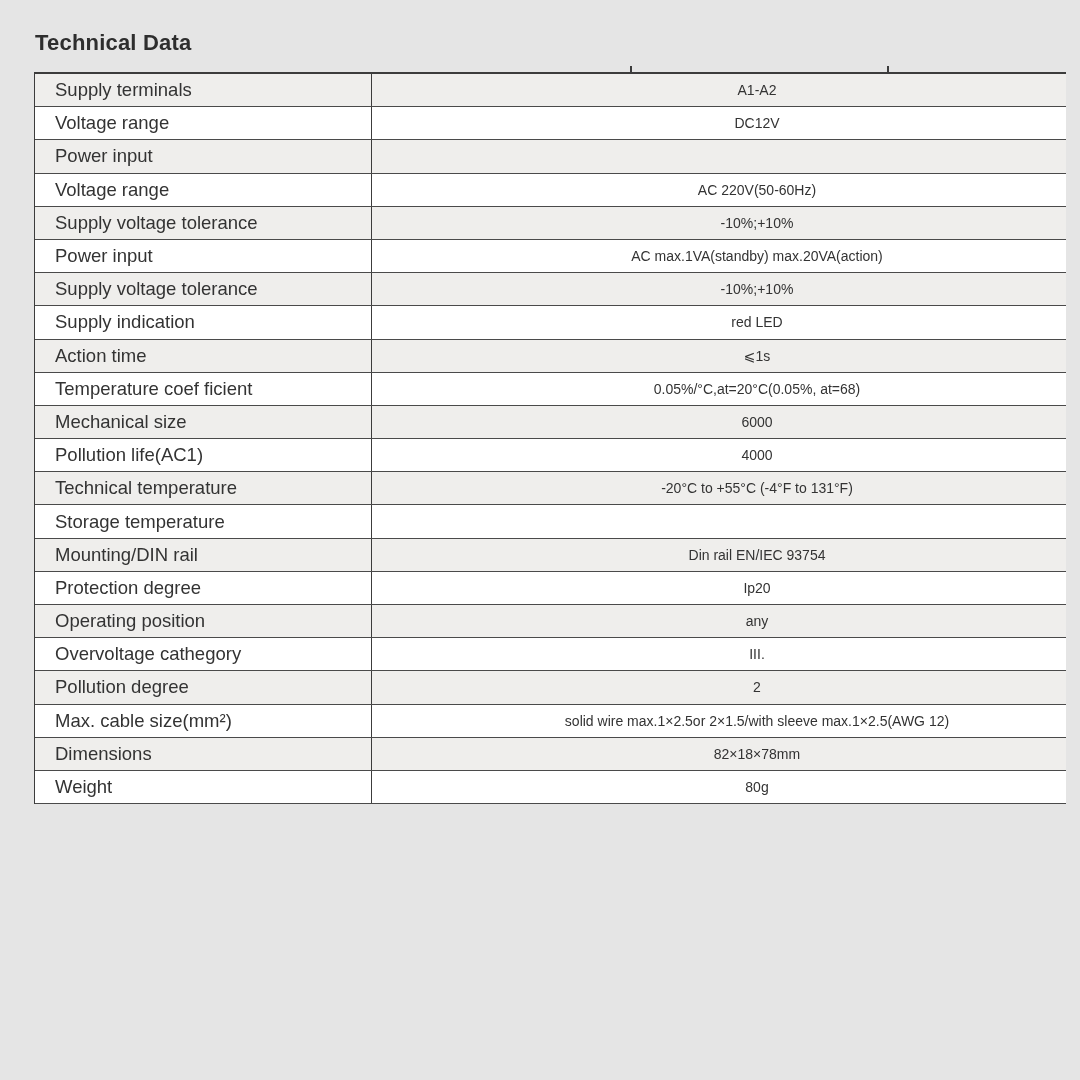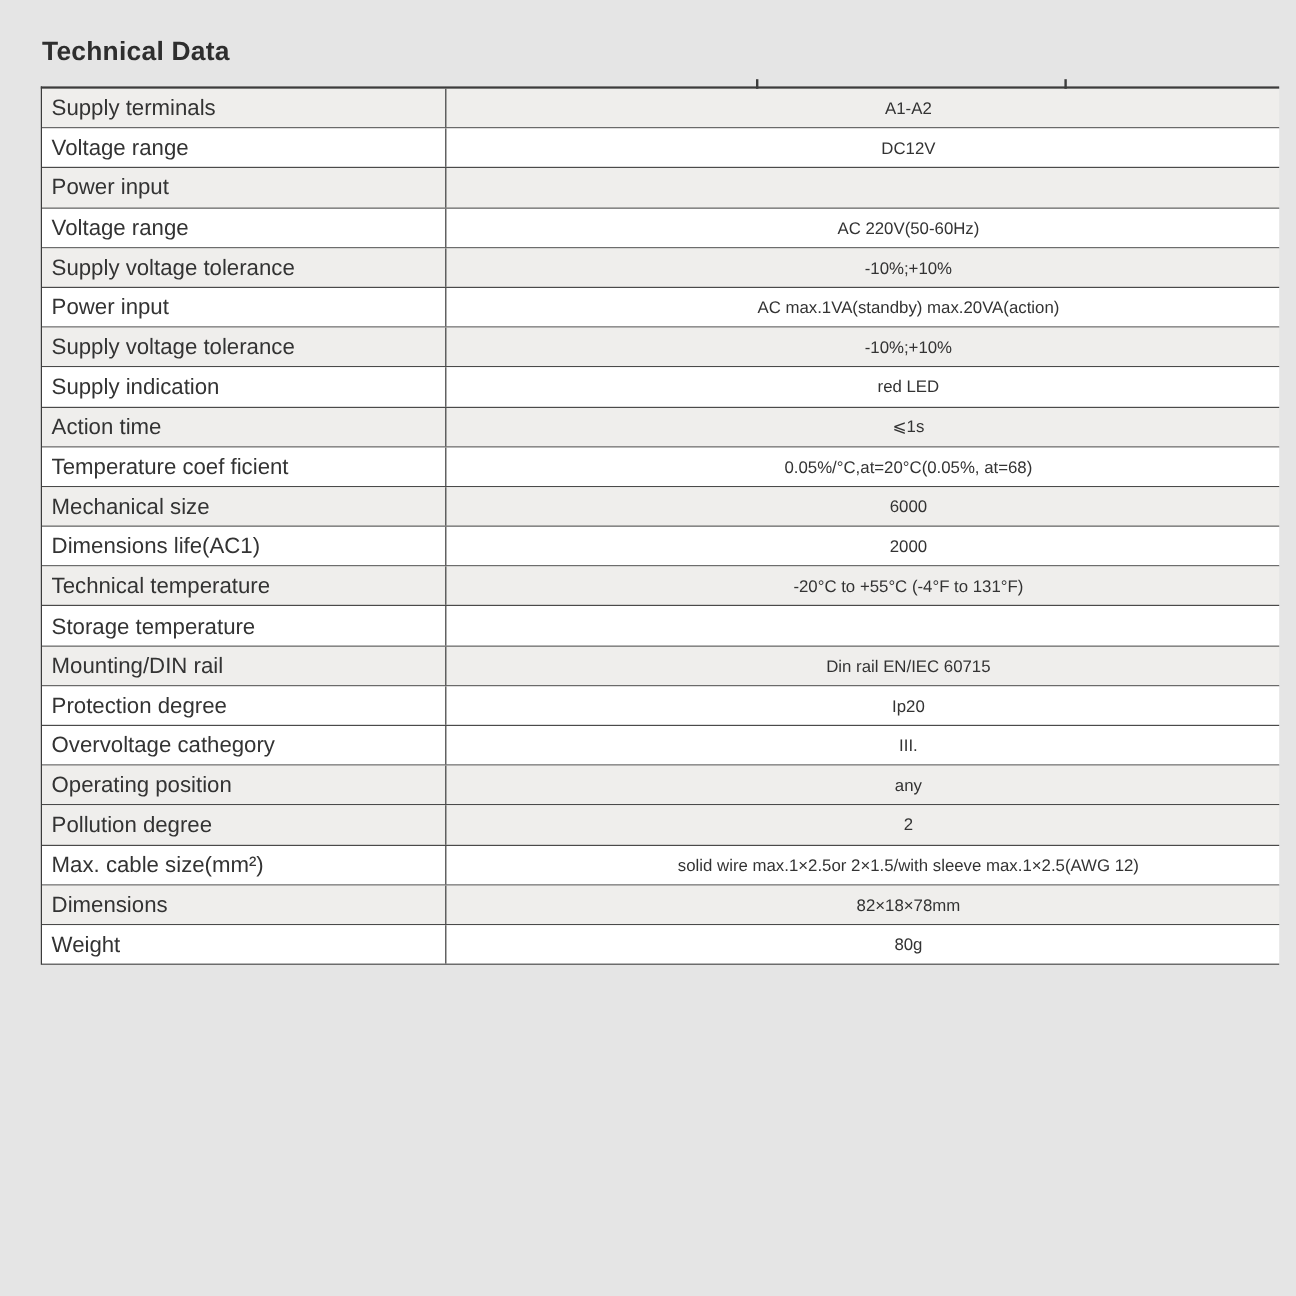--- a/index.html
+++ b/index.html
@@ -24,21 +24,21 @@
   .tick-2 { left:852px; }
   .row {
     display:flex; align-items:stretch;
     height:33.2px; box-sizing:border-box;
     border-bottom:1.5px solid #4a4a4a;
     background:#ffffff;
   }
   .row.shaded { background:var(--row-shade,#efeeec); }
   .cell { display:flex; align-items:center; min-width:0; }
   .cell.label {
-    width:337px; box-sizing:border-box; padding-left:8px;
+    width:337px; box-sizing:border-box; padding-left:20px;
     border-right:1.5px solid #3c3c3c;
     font-size:18.5px; color:#333333;
   }
   .cell.value {
     flex:1; justify-content:center; padding-left:76px;
     font-size:14px; color:#333333; white-space:pre;
   }
 </style>
 </head>
 <body>
@@ -98,51 +98,51 @@
     <div class="cell label">Temperature coef ficient</div>
     <div class="cell value">0.05%/°C,at=20°C(0.05%, at=68)</div>
   </div>
 
   <div class="row shaded">
     <div class="cell label">Mechanical size</div>
     <div class="cell value">6000</div>
   </div>
 
   <div class="row">
-    <div class="cell label">Dimensions life(AC1)</div>
-    <div class="cell value">2000</div>
+    <div class="cell label">Pollution life(AC1)</div>
+    <div class="cell value">4000</div>
   </div>
 
   <div class="row shaded">
     <div class="cell label">Technical temperature</div>
     <div class="cell value">-20°C to +55°C (-4°F to 131°F)</div>
   </div>
 
   <div class="row">
     <div class="cell label">Storage temperature</div>
   </div>
 
   <div class="row shaded">
     <div class="cell label">Mounting/DIN rail</div>
-    <div class="cell value">Din rail EN/IEC 60715</div>
+    <div class="cell value">Din rail EN/IEC 93754</div>
   </div>
 
   <div class="row">
     <div class="cell label">Protection degree</div>
     <div class="cell value">Ip20</div>
   </div>
 
+  <div class="row shaded">
+    <div class="cell label">Operating position</div>
+    <div class="cell value">any</div>
+  </div>
+
   <div class="row">
     <div class="cell label">Overvoltage cathegory</div>
     <div class="cell value">III.</div>
-  </div>
-
-  <div class="row shaded">
-    <div class="cell label">Operating position</div>
-    <div class="cell value">any</div>
   </div>
 
   <div class="row shaded">
     <div class="cell label">Pollution degree</div>
     <div class="cell value">2</div>
   </div>
 
   <div class="row">
     <div class="cell label">Max. cable size(mm²)</div>
     <div class="cell value">solid wire max.1×2.5or 2×1.5/with sleeve max.1×2.5(AWG 12)</div>

